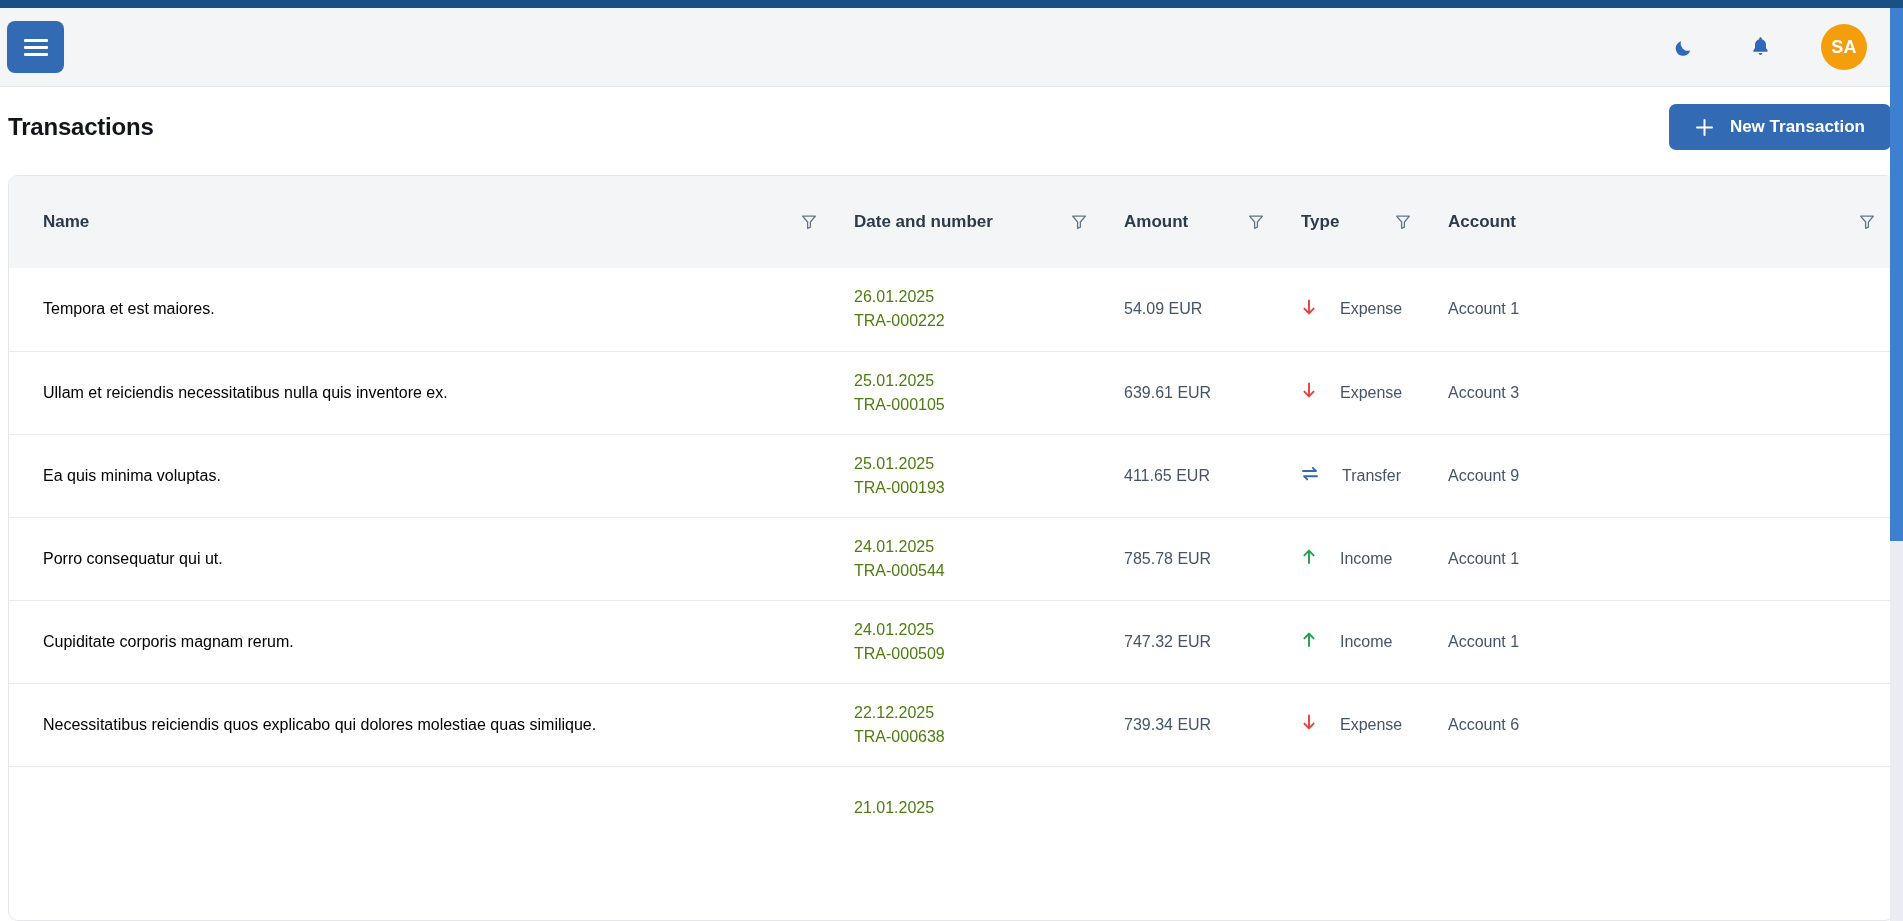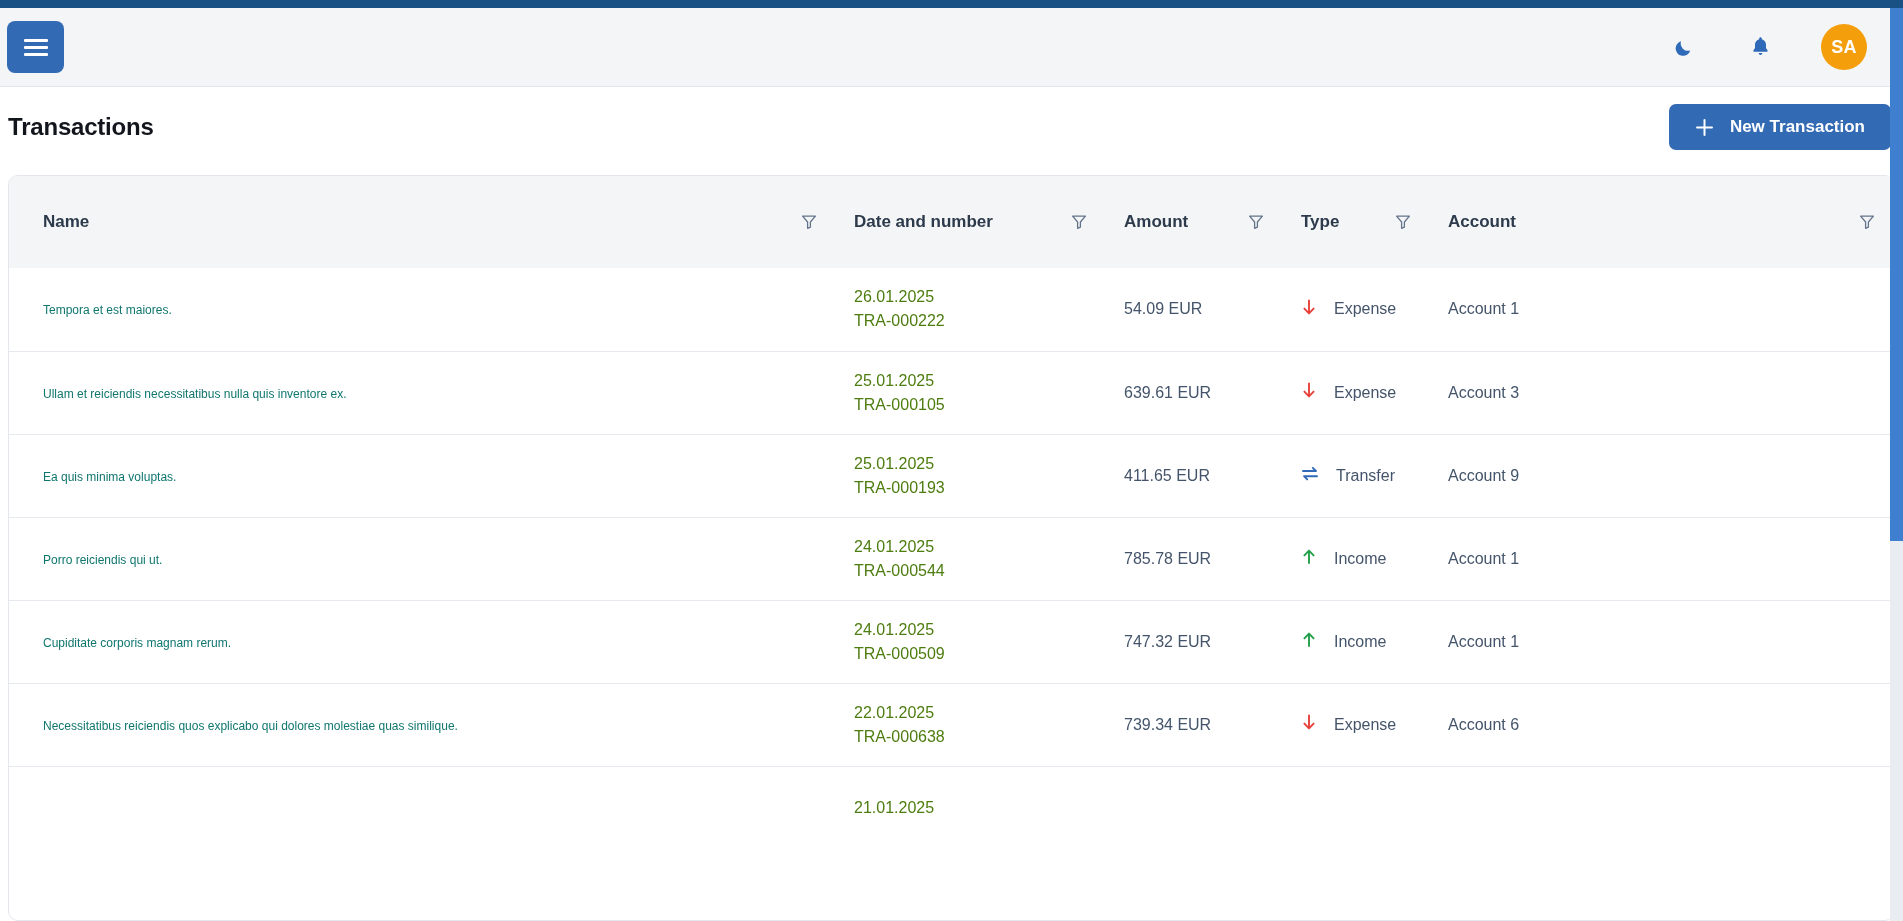--- a/index.html
+++ b/index.html
@@ -198,29 +198,29 @@
   tbody tr:first-child { border-top: none; }
 
   tbody td {
     font-size: 16px;
     color: #44546a;
     vertical-align: middle;
   }
 
   .col-pad-l { padding-left: 34px; }
 
-  .cell-name { color: #0f766e; font-size: 12px; }
+  .cell-name { color: #000000; font-size: 16px; }
 
   .date-stack { line-height: 1.5; }
   .date-line, .num-line { display: block; color: #4d7c0f; font-size: 16px; }
 
   .type-cell {
     display: flex;
     align-items: center;
-    gap: 17px;
+    gap: 23px;
   }
   .type-label { font-size: 16px; color: #44546a; }
 
   
   .c-name    { width: 845px; }
   .c-date    { width: 270px; }
   .c-amount  { width: 177px; }
   .c-type    { width: 147px; }
   .c-account { width: 464px; }
 
@@ -411,21 +411,21 @@
               <span class="type-cell">
                 <span><svg width="18" height="17" viewBox="0 0 18 17">
                     <path d="M2 6h13l-3.2-3.2M16 11.2H3l3.2 3.2" stroke="#2f6ab8" stroke-width="1.9" fill="none" stroke-linecap="round" stroke-linejoin="round"></path>
                   </svg></span>
                 <span class="type-label">Transfer</span>
               </span>
             </td>
             <td><span>Account 9</span></td>
           </tr>
           <tr>
-            <td class="col-pad-l"><span class="cell-name">Porro reiciendis qui ut.</span></td>
+            <td class="col-pad-l"><span class="cell-name">Porro consequatur qui ut.</span></td>
             <td>
               <div class="date-stack">
                 <span class="date-line">24.01.2025</span>
                 <span class="num-line">TRA-000544</span>
               </div>
             </td>
             <td><span>785.78 EUR</span></td>
             <td>
               <span class="type-cell">
                 <span><svg width="16" height="17" viewBox="0 0 16 17">
@@ -452,21 +452,21 @@
                   </svg></span>
                 <span class="type-label">Income</span>
               </span>
             </td>
             <td><span>Account 1</span></td>
           </tr>
           <tr>
             <td class="col-pad-l"><span class="cell-name">Necessitatibus reiciendis quos explicabo qui dolores molestiae quas similique.</span></td>
             <td>
               <div class="date-stack">
-                <span class="date-line">22.01.2025</span>
+                <span class="date-line">22.12.2025</span>
                 <span class="num-line">TRA-000638</span>
               </div>
             </td>
             <td><span>739.34 EUR</span></td>
             <td>
               <span class="type-cell">
                 <span><svg width="16" height="17" viewBox="0 0 16 17">
                     <path d="M8 1.5v12.2M3.4 9.6L8 14.4l4.6-4.8" stroke="#e8403a" stroke-width="1.9" fill="none" stroke-linecap="round" stroke-linejoin="round"></path>
                   </svg></span>
                 <span class="type-label">Expense</span>

